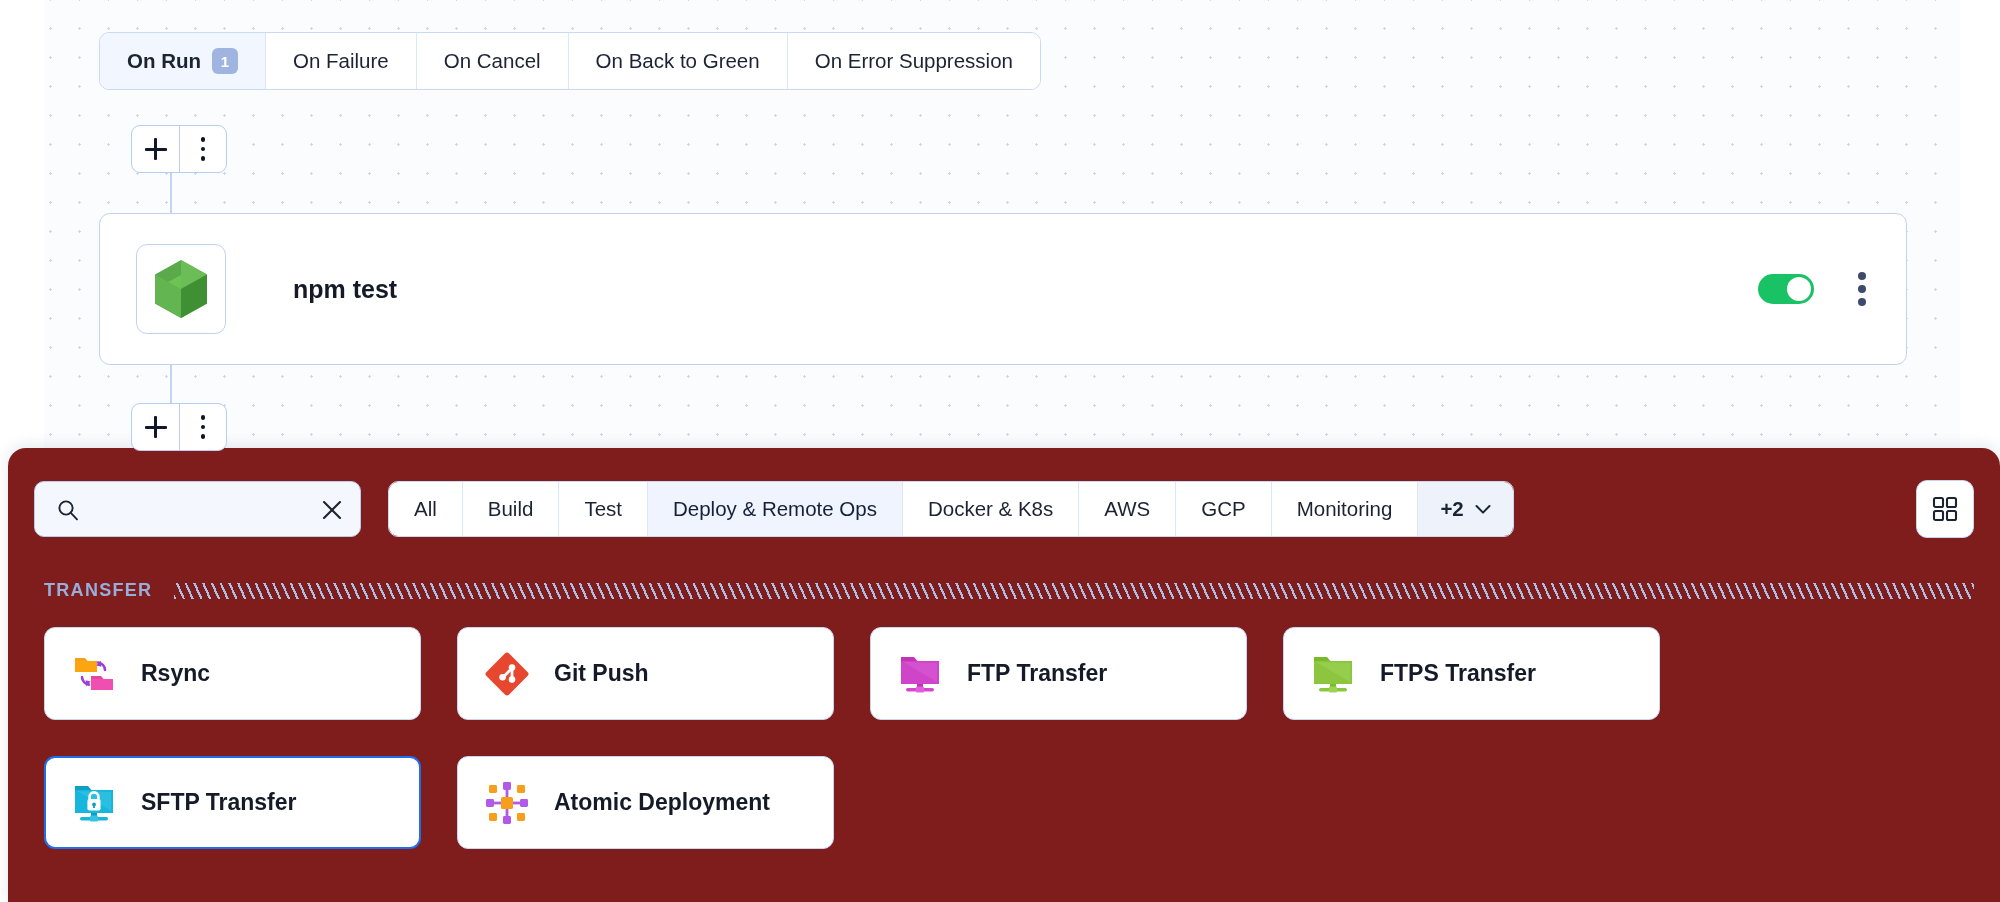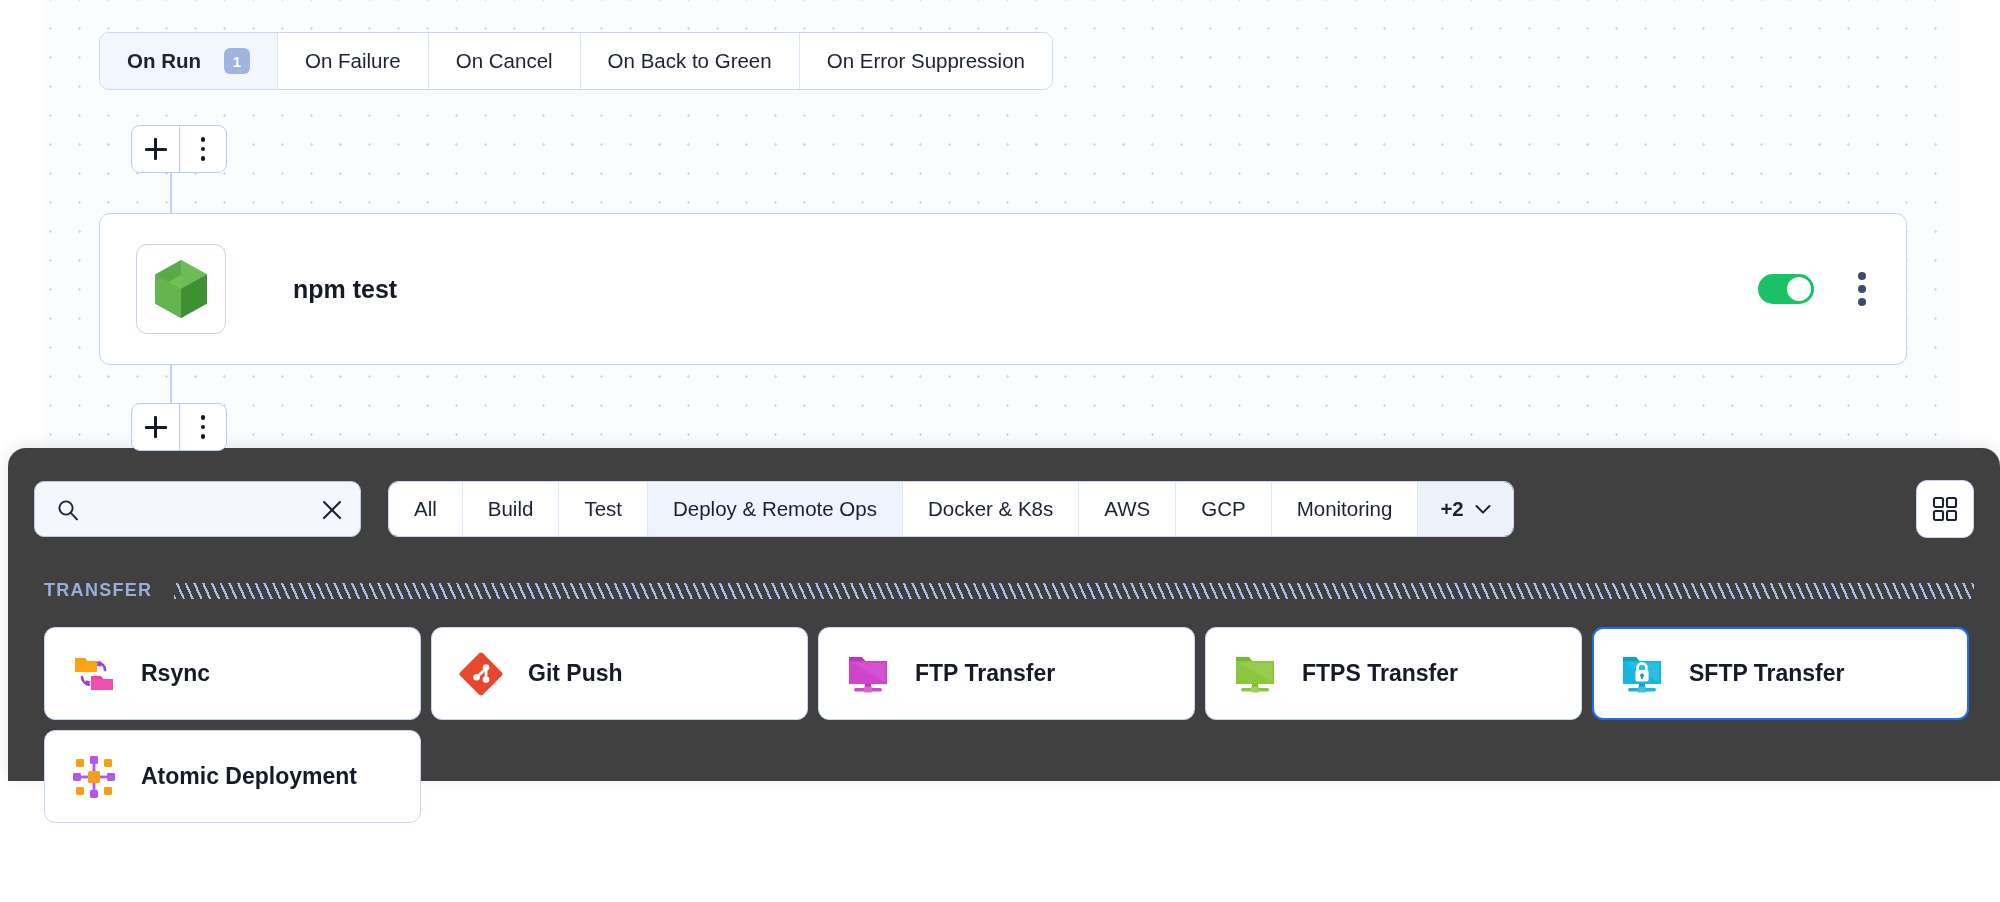--- a/index.html
+++ b/index.html
@@ -31,21 +31,21 @@
   
   .tabbar {
     position: absolute; left: 99px; top: 32px;
     display: flex; height: 58px;
     background: #ffffff;
     border: 1px solid #c9d8f3;
     border-radius: 10px;
     overflow: hidden;
   }
   .tab {
-    display: flex; align-items: center; gap: 23px;
+    display: flex; align-items: center; gap: 11px;
     padding: 0 27px;
     font-size: 20.5px; color: #1c2333; font-weight: 400;
     border-right: 1px solid #dde6f7;
     white-space: nowrap;
     background: #ffffff;
     cursor: pointer;
   }
   .tab:last-child { border-right: none; }
   .tab.active { background: #f2f6fe; font-weight: 700; }
   .tab-badge {
@@ -106,22 +106,22 @@
     position: relative; cursor: pointer; flex: 0 0 auto;
   }
   .toggle .knob {
     position: absolute; right: 3px; top: 3px;
     width: 24px; height: 24px; border-radius: 50%; background: #ffffff;
   }
 
   
   .panel {
     position: absolute; left: 8px; top: 448px;
-    width: 1992px; height: 333px;
-    background: #404040;
+    width: 1992px; height: 454px;
+    background: #7f1d1d;
     border-radius: 18px 18px 0 0;
     box-shadow: 0 -3px 14px rgba(22,40,80,.10);
   }
 
   .panel-top {
     position: relative; display: flex; align-items: center;
     padding: 32px 26px 0 26px;
   }
 
   .search-box {
@@ -169,21 +169,21 @@
     white-space: nowrap;
   }
   .hatch {
     flex: 1; height: 16px;
     background-image: repeating-linear-gradient(
       66deg, #aabee6 0, #aabee6 2.2px, transparent 2.2px, transparent 8px);
   }
 
   
   .cards {
-    display: flex; flex-wrap: wrap; gap: 10px;
+    display: flex; flex-wrap: wrap; gap: 36px;
     margin: 26px 0 0 36px; width: 1930px;
   }
   .item-card {
     width: 377px; height: 93px; flex: 0 0 auto;
     background: #ffffff; border: 1px solid #c6d7f2; border-radius: 11px;
     display: flex; align-items: center; cursor: pointer;
   }
   .item-card.selected { border: 2px solid #1f6ef0; }
   .item-icon {
     margin-left: 26px; width: 46px; height: 46px; flex: 0 0 auto;

